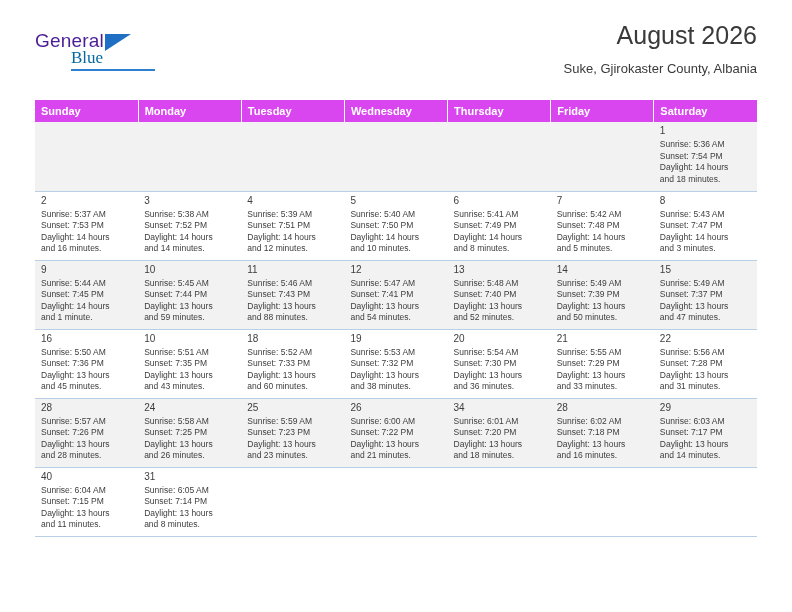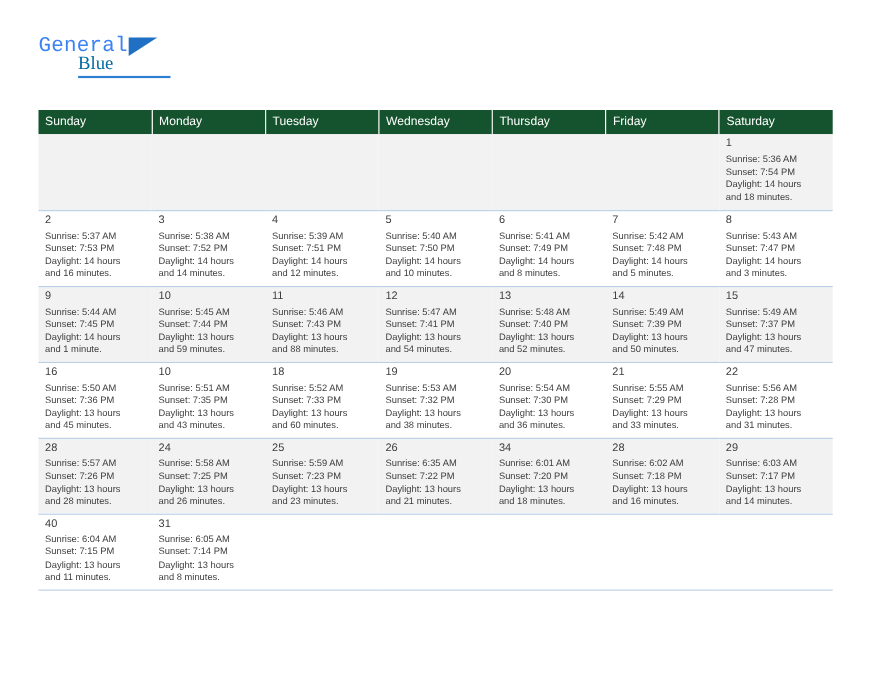--- a/index.html
+++ b/index.html
@@ -28,23 +28,23 @@
     justify-content: space-between;
     height: 66px;
   }
   .logo {
     position: relative;
     width: 120px;
     padding-top: 8px;
   }
   .logo-general {
     font-size: 19px;
-    color: #3b82f6;
+    color: #4c1d95;
     letter-spacing: .2px;
-    font-family: Liberation Mono, monospace;
+    font-family: Liberation Sans, sans-serif;
     display: inline-block;
   }
   .logo-flag {
     display: inline-block;
     width: 0;
     height: 0;
     border-left: 26px solid #1f6fc4;
     border-bottom: 17px solid transparent;
     vertical-align: top;
     margin-left: 1px;
@@ -81,24 +81,24 @@
     margin-top: 11px;
   }
   
   .calendar {
     width: 722px;
     border-collapse: collapse;
     table-layout: fixed;
     margin-top: 12px;
   }
   .calendar th {
-    background: #14532d;
+    background: #d946ef;
     color: #ffffff;
     font-size: 11px;
-    font-weight: normal;
+    font-weight: bold;
     text-align: left;
     padding: 5px 0 5px 6px;
     border-right: 1px solid #ffffff;
     height: 12px;
   }
   .calendar th:last-child { border-right: none; }
   .calendar td {
     vertical-align: top;
     height: 69px;
     padding: 3px 5px 2px 6px;
@@ -123,20 +123,24 @@
 </head>
 <body>
 
 <div class="page">
 
   <div class="header">
     <div class="logo">
       <span class="logo-general">General</span><span class="logo-flag"></span>
       <span class="logo-blue">Blue</span>
       <div class="logo-underline"></div>
+    </div>
+    <div class="title-block">
+      <h1 class="cal-title">August 2026</h1>
+      <div class="cal-subtitle">Suke, Gjirokaster County, Albania</div>
     </div>
   </div>
 
   <table class="calendar">
     <thead>
       <tr>
         <th>Sunday</th>
         <th>Monday</th>
         <th>Tuesday</th>
         <th>Wednesday</th>
@@ -382,21 +386,21 @@
             <div class="info">
               <div>Sunrise: 5:59 AM</div>
               <div>Sunset: 7:23 PM</div>
               <div>Daylight: 13 hours</div>
               <div>and 23 minutes.</div>
             </div>
           </td>
           <td>
             <span class="daynum">26</span>
             <div class="info">
-              <div>Sunrise: 6:35 AM</div>
+              <div>Sunrise: 6:00 AM</div>
               <div>Sunset: 7:22 PM</div>
               <div>Daylight: 13 hours</div>
               <div>and 21 minutes.</div>
             </div>
           </td>
           <td>
             <span class="daynum">34</span>
             <div class="info">
               <div>Sunrise: 6:01 AM</div>
               <div>Sunset: 7:20 PM</div>

